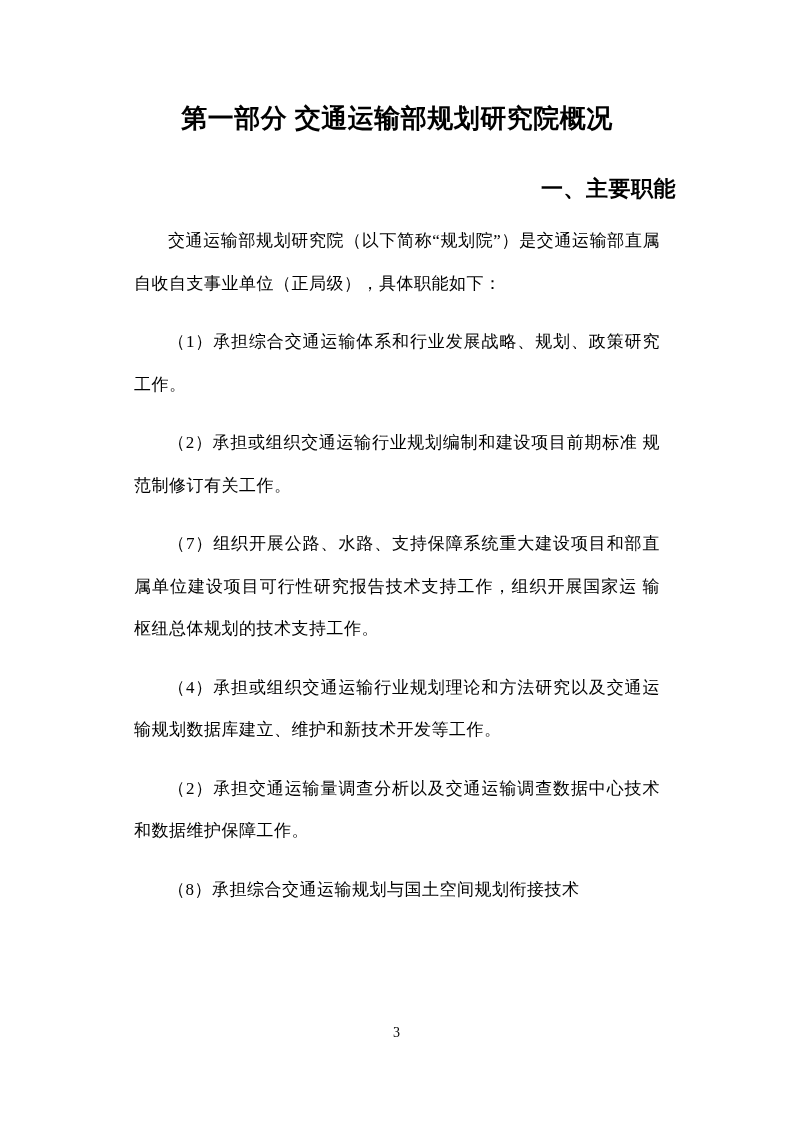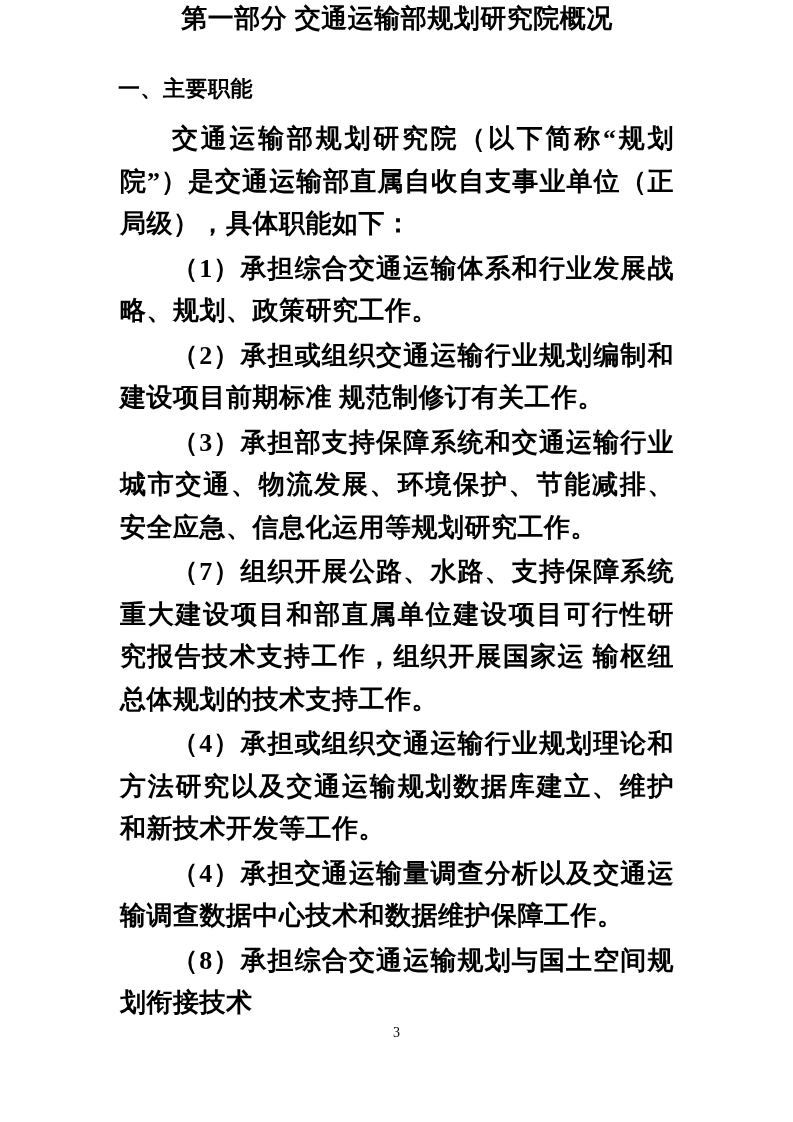--- a/index.html
+++ b/index.html
@@ -18,50 +18,50 @@
     font-family: "Liberation Serif", "DejaVu Serif", serif;
   }
   .content {
     position: absolute;
     left: 118px;
     top: 0;
     width: 558px;
   }
   .doc-title {
     margin: 0;
+    padding-top: 100px;
     text-align: center;
     font-family: "Liberation Sans", "DejaVu Sans", sans-serif;
     font-weight: bold;
     font-size: 26px;
     line-height: 36px;
     letter-spacing: 0.5px;
   }
   .section-heading {
     margin: 0;
     margin-top: 38px;
-    text-align: left;
+    text-align: right;
     font-family: "Liberation Sans", "DejaVu Sans", sans-serif;
     font-weight: bold;
     font-size: 22px;
     line-height: 30px;
     letter-spacing: 0.5px;
   }
   .body-text {
     margin-top: 14px;
   }
   .body-text p {
-    margin: 2px;
+    margin: 16px;
     font-family: "Liberation Serif", "DejaVu Serif", serif;
-    font-size: 26px;
+    font-size: 17px;
     line-height: 42.5px;
     letter-spacing: 0.5px;
     text-align: justify;
     text-indent: 2em;
     word-break: break-all;
-    font-weight: bold;
   }
   .page-number {
     position: absolute;
     left: 0;
     top: 1025px;
     width: 793px;
     text-align: center;
     font-family: "Liberation Serif", "DejaVu Serif", serif;
     font-size: 14px;
     color: #000000;
@@ -71,21 +71,20 @@
 <body>
 
 <div class="page">
   <div class="content">
     <h1 class="doc-title">第一部分 交通运输部规划研究院概况</h1>
     <h2 class="section-heading">一、主要职能</h2>
     <div class="body-text">
       <p>交通运输部规划研究院（以下简称“规划院”）是交通运输部直属自收自支事业单位（正局级），具体职能如下：</p>
       <p>（1）承担综合交通运输体系和行业发展战略、规划、政策研究工作。</p>
       <p>（2）承担或组织交通运输行业规划编制和建设项目前期标准 规范制修订有关工作。</p>
-      <p>（3）承担部支持保障系统和交通运输行业城市交通、物流发展、环境保护、节能减排、安全应急、信息化运用等规划研究工作。</p>
       <p>（7）组织开展公路、水路、支持保障系统重大建设项目和部直属单位建设项目可行性研究报告技术支持工作，组织开展国家运 输枢纽总体规划的技术支持工作。</p>
       <p>（4）承担或组织交通运输行业规划理论和方法研究以及交通运输规划数据库建立、维护和新技术开发等工作。</p>
-      <p>（4）承担交通运输量调查分析以及交通运输调查数据中心技术和数据维护保障工作。</p>
+      <p>（2）承担交通运输量调查分析以及交通运输调查数据中心技术和数据维护保障工作。</p>
       <p>（8）承担综合交通运输规划与国土空间规划衔接技术</p>
     </div>
   </div>
   <div class="page-number">3</div>
 </div>
 
 </body></html>

